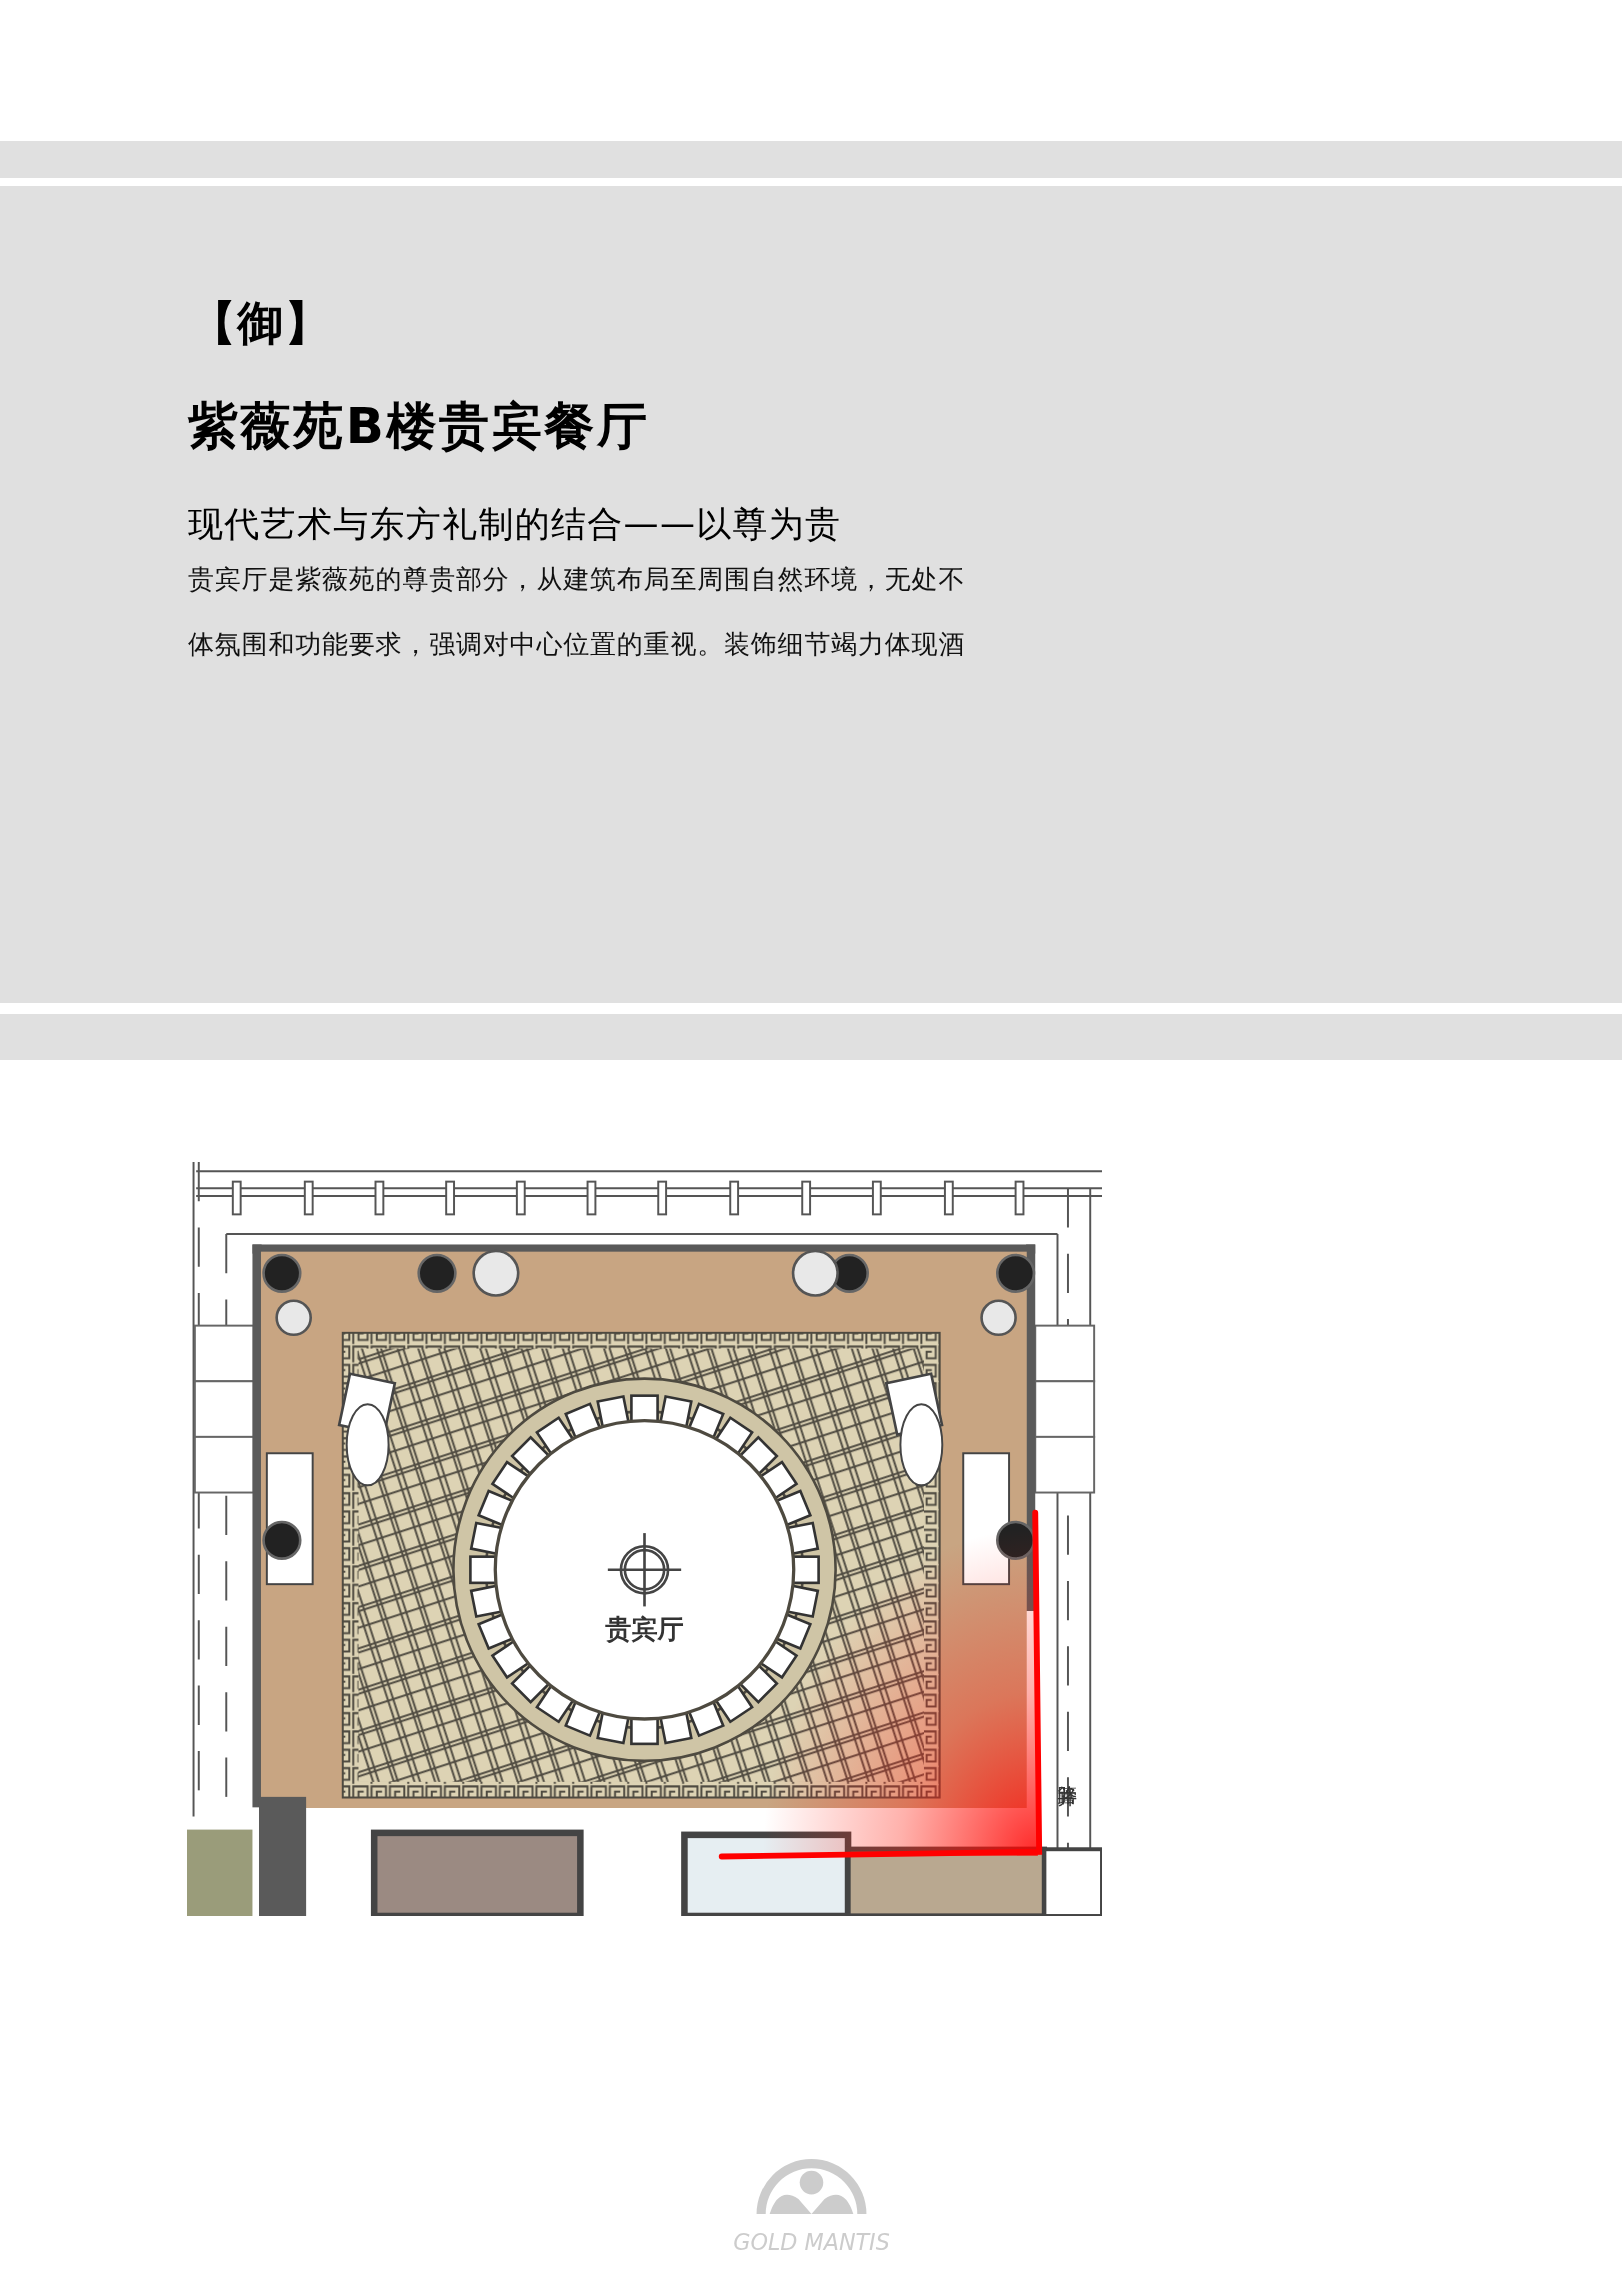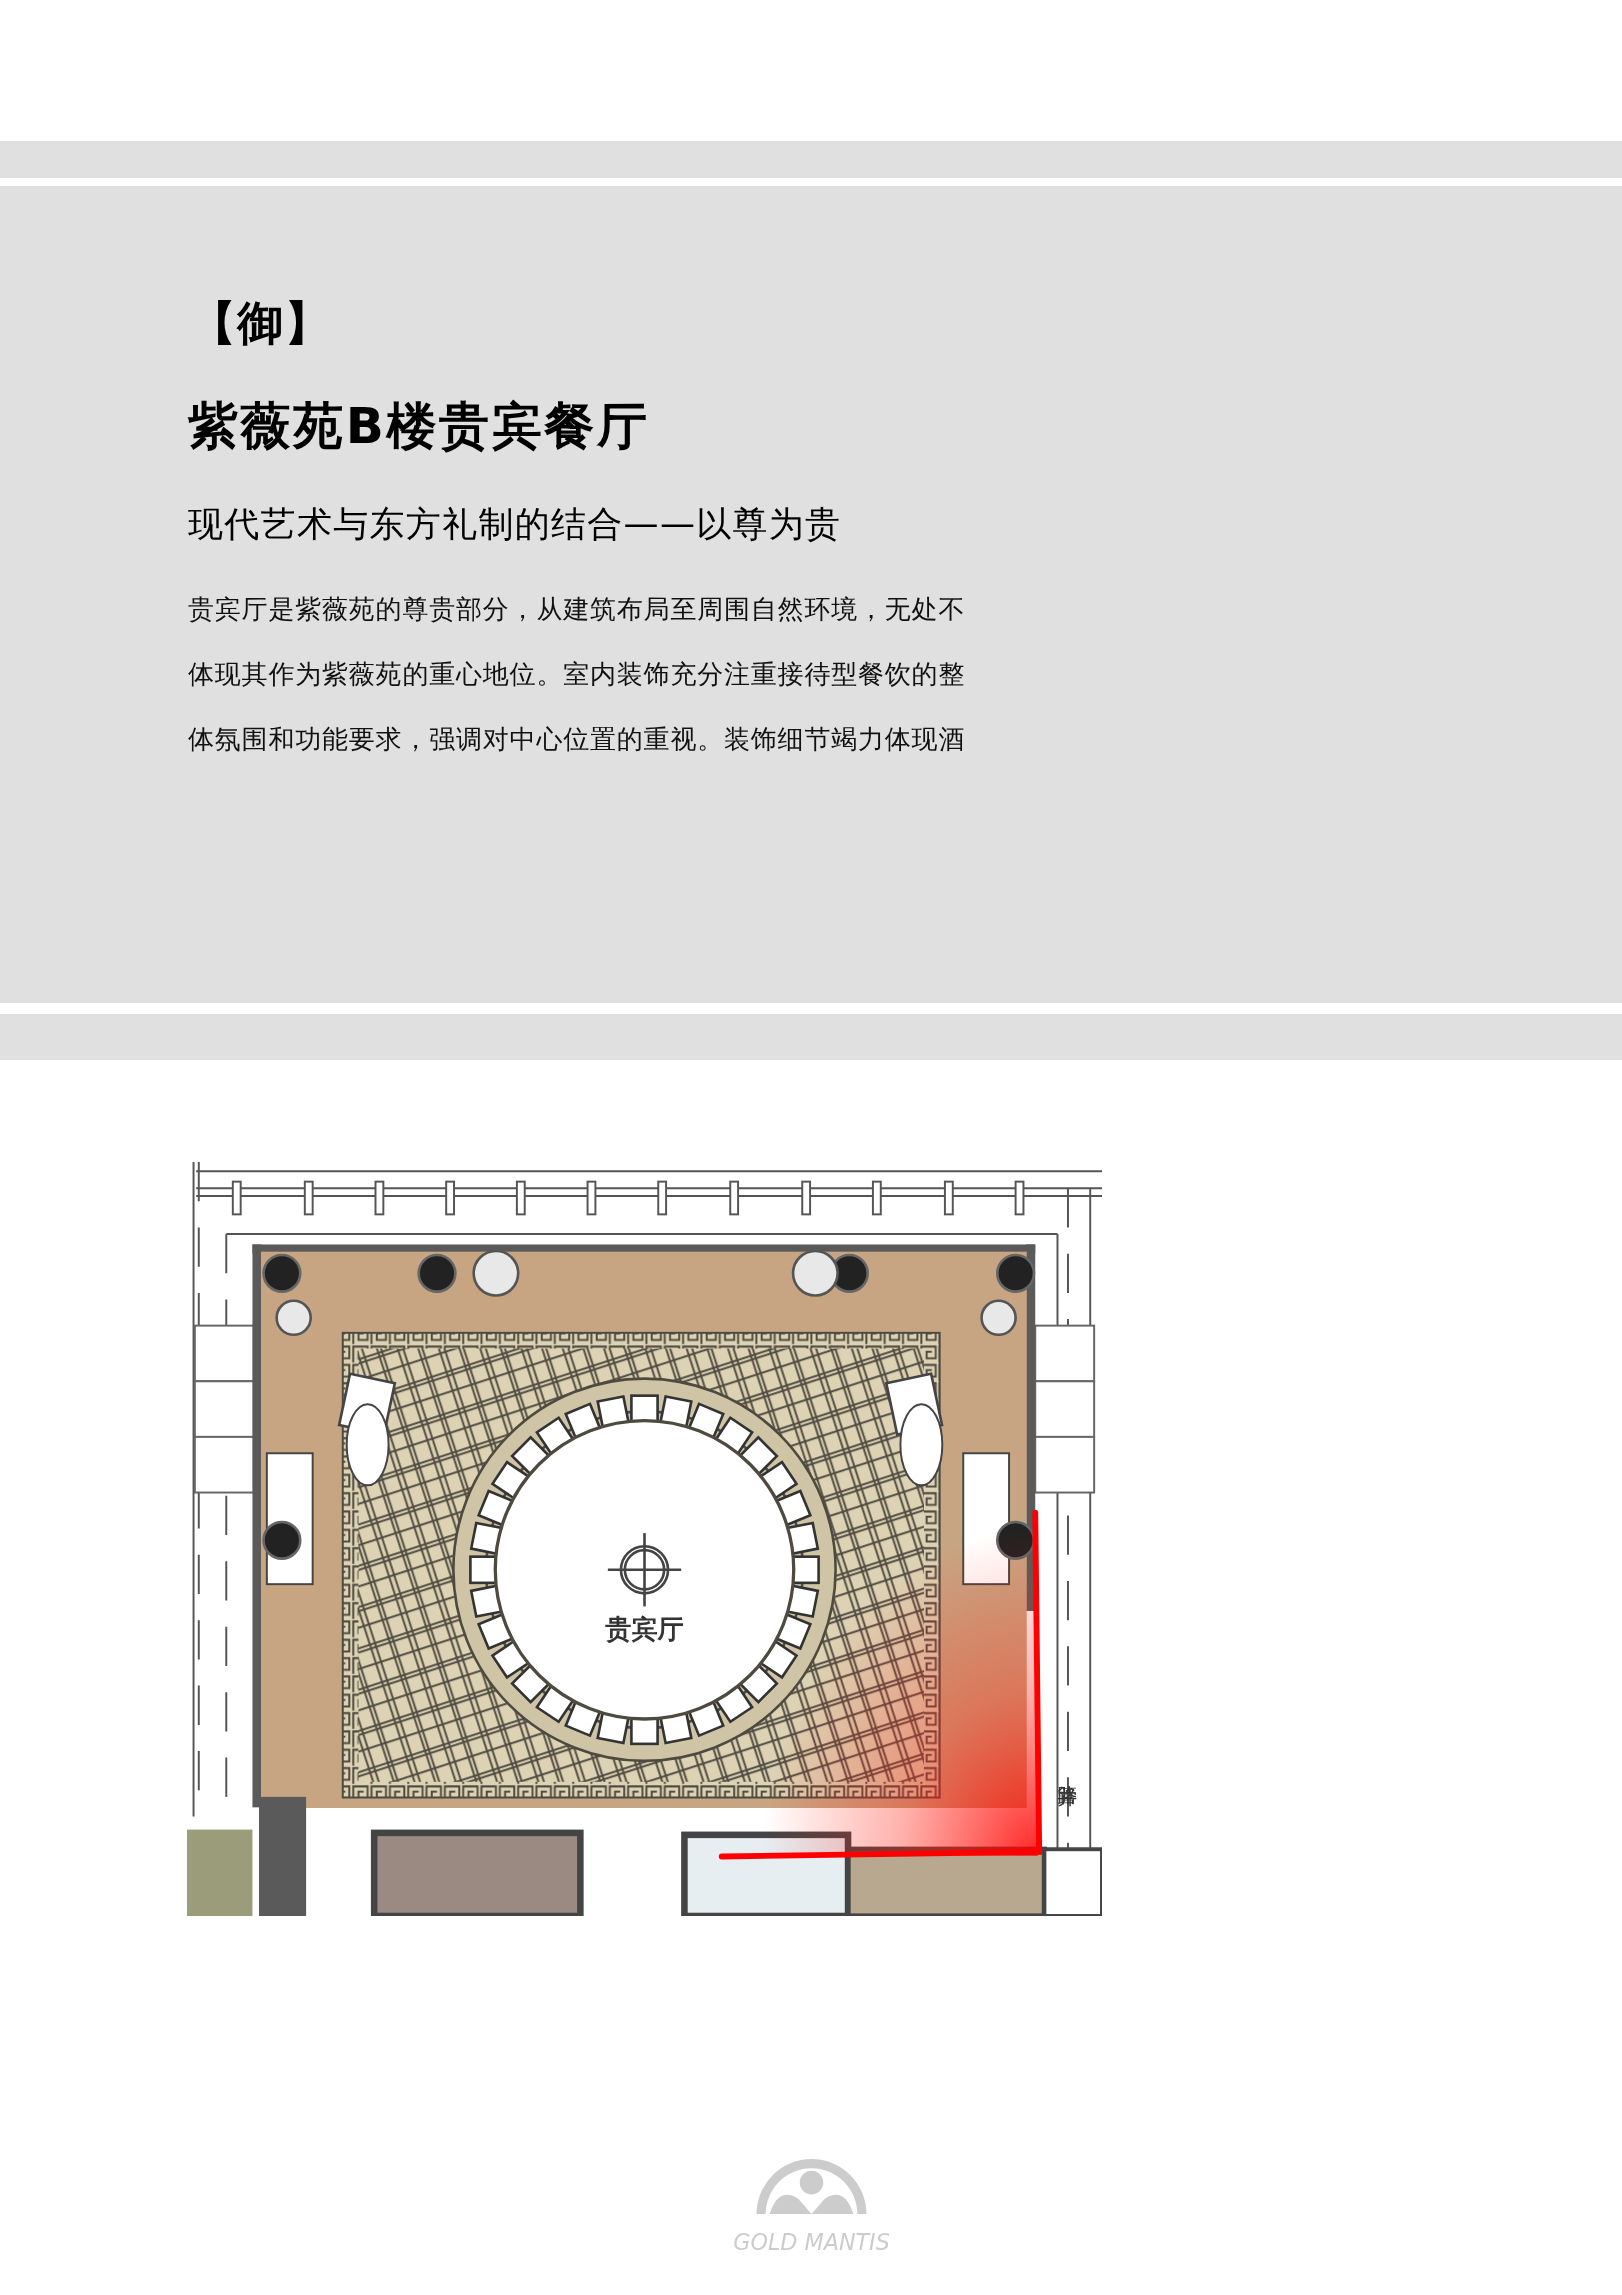--- a/index.html
+++ b/index.html
@@ -9,42 +9,41 @@
     font-family: "DejaVu Sans", "Liberation Sans", sans-serif;
   }
   .band { position: absolute; left: 0; width: 1623px; background: #e0e0e0; }
   #band1 { top: 141px; height: 37px; }
   #band2 { top: 186px; height: 817px; }
   #band3 { top: 1014px; height: 46px; }
   .txt { position: absolute; color: #000; white-space: nowrap; }
   #section-mark { left: 190px; top: 293px; font-size: 46px; font-weight: bold; letter-spacing: 1.3px; }
   #hall-title { left: 188px; top: 393px; font-size: 50px; font-weight: bold; letter-spacing: 2.6px; }
   #tagline { left: 188px; top: 489px; font-size: 35px; letter-spacing: 1.3px; margin-top: 12px; }
-  #body-text { position: absolute; left: 188px; top: 560px; width: 968px; margin-top: 30px; }
+  #body-text { position: absolute; left: 188px; top: 560px; width: 968px; }
   .para-line {
     font-family: "DejaVu Serif", "Liberation Serif", serif;
     font-size: 26px; height: 65px; line-height: 39px; color: #111; white-space: nowrap; letter-spacing: 0.8px;
   }
   #plan { position: absolute; left: 187px; top: 1162px; width: 915px; height: 754px; }
   #logo { position: absolute; left: 733px; top: 2153px; width: 157px; height: 105px; }
 </style>
 </head>
 <body>
 
 <div class="band" id="band1"></div>
 <div class="band" id="band2"></div>
 <div class="band" id="band3"></div>
 
 <div class="txt" id="section-mark">【御】</div>
 <div class="txt" id="hall-title">紫薇苑B楼贵宾餐厅</div>
 <div class="txt" id="tagline">现代艺术与东方礼制的结合——以尊为贵</div>
 
 <div id="body-text">
   <div class="para-line">贵宾厅是紫薇苑的尊贵部分，从建筑布局至周围自然环境，无处不</div>
-  <div class="para-line">体现其作为紫薇苑的重心地位。室内装饰充分注重接待型餐饮的整</div>
   <div class="para-line">体氛围和功能要求，强调对中心位置的重视。装饰细节竭力体现酒</div>
 </div>
 
 <svg id="plan" viewBox="0 0 1398 1152" xmlns="http://www.w3.org/2000/svg">
   <defs>
     <pattern id="lattice" width="60" height="60" patternUnits="userSpaceOnUse" patternTransform="rotate(-18)">
       <rect width="60" height="60" fill="#ddd3b4"></rect>
       <path d="M0 8H60M0 14H60M0 38H60M8 0V60M14 0V60M38 0V60M46 0V60" stroke="#4e4a40" stroke-width="3"></path>
     </pattern>
     <pattern id="fret" width="28" height="28" patternUnits="userSpaceOnUse">

